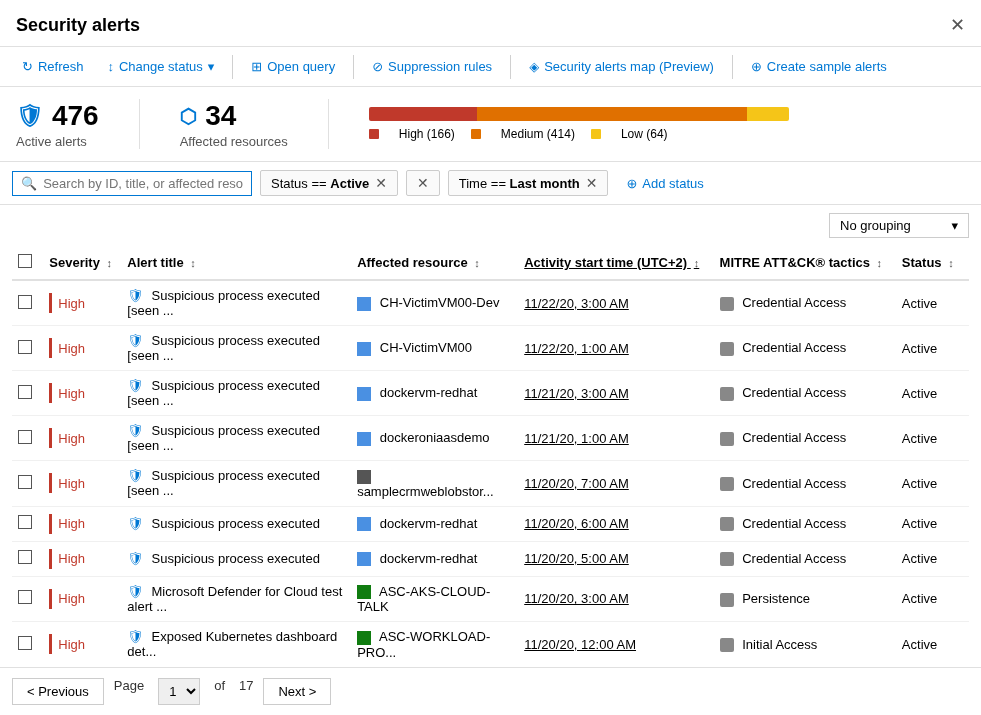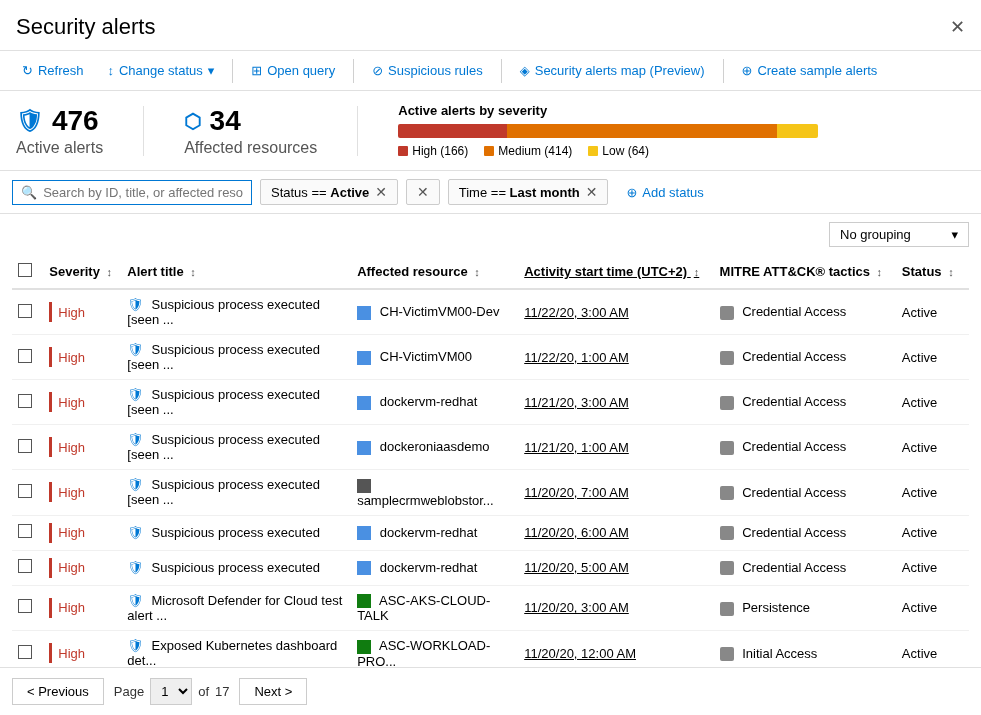--- a/index.html
+++ b/index.html
@@ -1,40 +1,40 @@
 <!DOCTYPE html>
 <html><head>
   <meta charset="utf-8">
   <style>
     * { box-sizing: border-box; margin: 0; padding: 0; }
     body { font-family: 'Segoe UI', Arial, sans-serif; font-size: 13px; background: #fff; color: #000; width: 981px; height: 715px; overflow: hidden; }
 
     .window { width: 981px; height: 715px; background: #fff; display: flex; flex-direction: column; }
 
     .title-bar { display: flex; align-items: center; justify-content: space-between; padding: 14px 16px 10px 16px; border-bottom: 1px solid #e0e0e0; }
-    .title-bar h1 { font-size: 22px; font-weight: 400; }
+    .title-bar h1 { font-size: 18px; font-weight: 700; }
     .close-btn { font-size: 18px; cursor: pointer; color: #555; background: none; border: none; }
 
     .toolbar { display: flex; align-items: center; padding: 6px 12px; gap: 4px; border-bottom: 1px solid #e0e0e0; flex-wrap: wrap; }
     .toolbar-btn { display: flex; align-items: center; gap: 5px; padding: 6px 10px; font-size: 13px; cursor: pointer; background: none; border: none; color: #0078d4; white-space: nowrap; }
     .toolbar-divider { width: 1px; height: 24px; background: #d0d0d0; margin: 0 4px; }
 
     .summary-bar { display: flex; align-items: center; padding: 12px 16px; border-bottom: 1px solid #e0e0e0; gap: 40px; }
     .summary-stat { display: flex; flex-direction: column; }
     .summary-stat .number { font-size: 28px; font-weight: 600; display: flex; align-items: center; gap: 8px; }
-    .summary-stat .label { font-size: 16px; color: #555; margin-top: 2px; }
+    .summary-stat .label { font-size: 13px; color: #555; margin-top: 2px; }
     .summary-divider { width: 1px; height: 50px; background: #e0e0e0; }
     .severity-chart { flex: 1; }
     .severity-chart .chart-title { font-size: 13px; font-weight: 600; margin-bottom: 6px; }
     .severity-bar { display: flex; height: 14px; width: 420px; border-radius: 2px; overflow: hidden; }
     .bar-high { background: #c0392b; }
     .bar-medium { background: #e07000; }
     .bar-low { background: #f5c518; }
     .severity-legend { display: flex; gap: 16px; margin-top: 6px; font-size: 12px; }
-    .legend-item { display: flex; align-items: center; gap: 4px; }
+    .legend-item { display: flex; align-items: center; gap: 20px; }
     .legend-dot { width: 10px; height: 10px; border-radius: 1px; }
 
     .filter-bar { display: flex; align-items: center; padding: 8px 12px; gap: 8px; border-bottom: 1px solid #e0e0e0; flex-wrap: wrap; }
     .search-box { display: flex; align-items: center; border: 1px solid #0078d4; padding: 4px 8px; gap: 6px; width: 240px; }
     .search-box input { border: none; outline: none; font-size: 13px; width: 100%; }
     .filter-chip { display: flex; align-items: center; gap: 6px; border: 1px solid #ccc; padding: 4px 10px; border-radius: 2px; font-size: 13px; background: #fafafa; }
     .filter-chip .x { cursor: pointer; color: #555; font-size: 14px; }
     .filter-chip strong { font-weight: 600; }
     .add-filter-btn { display: flex; align-items: center; gap: 5px; padding: 4px 10px; font-size: 13px; cursor: pointer; background: none; border: none; color: #0078d4; }
 
@@ -52,21 +52,21 @@
     .col-severity { width: 60px; }
     .col-title { width: 220px; }
     .col-resource { width: 160px; }
     .col-time { width: 150px; text-decoration: underline; }
     .col-tactics { width: 160px; }
     .col-status { width: 70px; }
 
     .pagination { display: flex; align-items: center; padding: 10px 12px; border-top: 1px solid #e0e0e0; gap: 10px; }
     .page-btn { padding: 5px 14px; font-size: 13px; border: 1px solid #ccc; background: #fff; cursor: pointer; }
     .page-select { border: 1px solid #ccc; padding: 4px 6px; font-size: 13px; cursor: pointer; }
-    .page-info { font-size: 13px; color: #333; display: flex; align-items: center; gap: 6px; }
+    .page-info { font-size: 13px; color: #333; display: flex; align-items: flex-start; gap: 14px; }
 
     .checkbox { width: 14px; height: 14px; border: 1px solid #555; display: inline-block; cursor: pointer; }
   </style>
 </head>
 <body>
 
 <div class="window">
 
   <div class="title-bar">
     <h1>Security alerts</h1>
@@ -84,21 +84,21 @@
       <span>▾</span>
     </button>
     <div class="toolbar-divider"></div>
     <button class="toolbar-btn">
       <span>⊞</span>
       <span>Open query</span>
     </button>
     <div class="toolbar-divider"></div>
     <button class="toolbar-btn">
       <span>⊘</span>
-      <span>Suspicious rules</span>
+      <span>Suppression rules</span>
     </button>
     <div class="toolbar-divider"></div>
     <button class="toolbar-btn">
       <span>◈</span>
       <span>Security alerts map (Preview)</span>
     </button>
     <div class="toolbar-divider"></div>
     <button class="toolbar-btn">
       <span>⊕</span>
       <span>Create sample alerts</span>
@@ -116,21 +116,20 @@
     <div class="summary-divider"></div>
     <div class="summary-stat">
       <div class="number">
         <span style="color:#0078d4; font-size:20px;">⬡</span>
         <span>34</span>
       </div>
       <div class="label">Affected resources</div>
     </div>
     <div class="summary-divider"></div>
     <div class="severity-chart">
-      <div class="chart-title">Active alerts by severity</div>
       <div class="severity-bar">
         <div class="bar-high" style="width: calc(166/644 * 420px)"></div>
         <div class="bar-medium" style="width: calc(414/644 * 420px)"></div>
         <div class="bar-low" style="width: calc(64/644 * 420px)"></div>
       </div>
       <div class="severity-legend">
         <div class="legend-item">
           <div class="legend-dot" style="background:#c0392b;"></div>
           <span>High (166)</span>
         </div>

